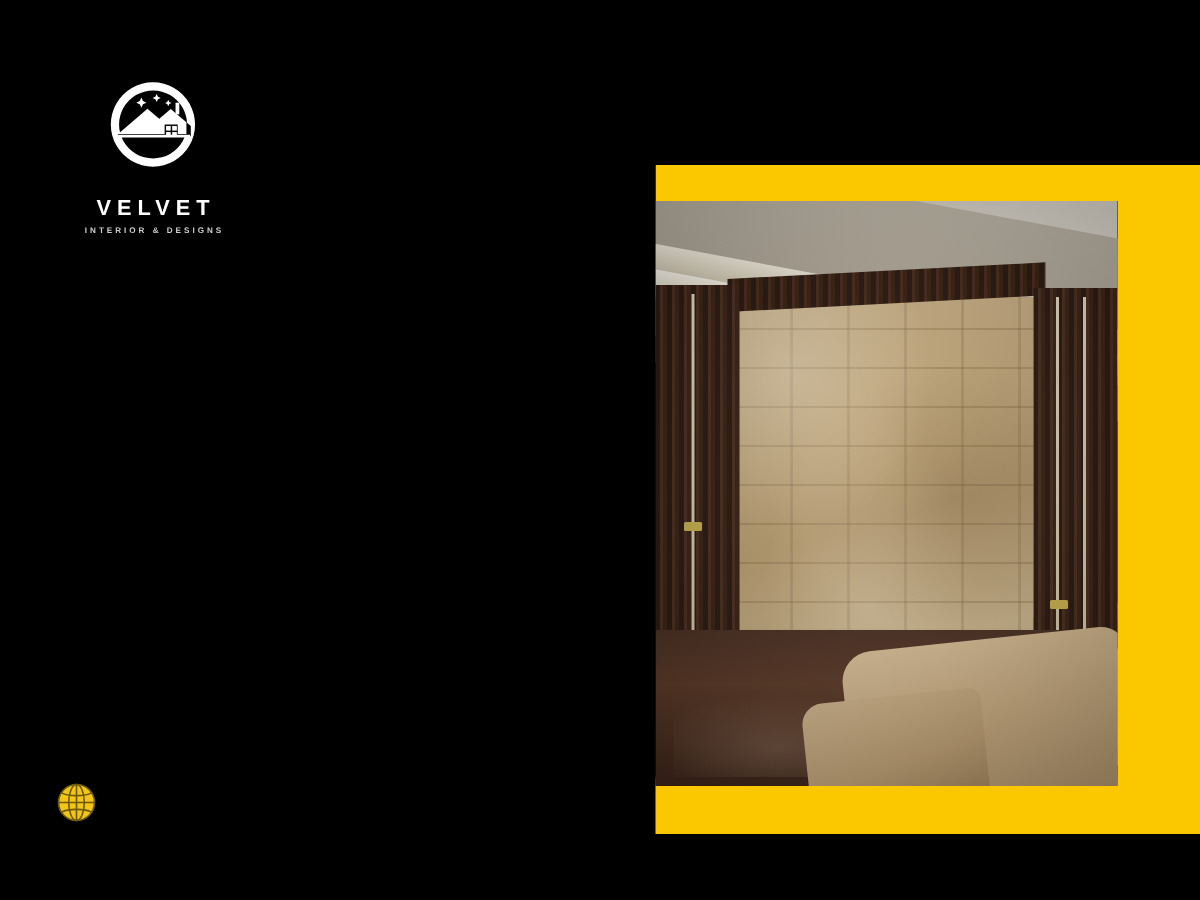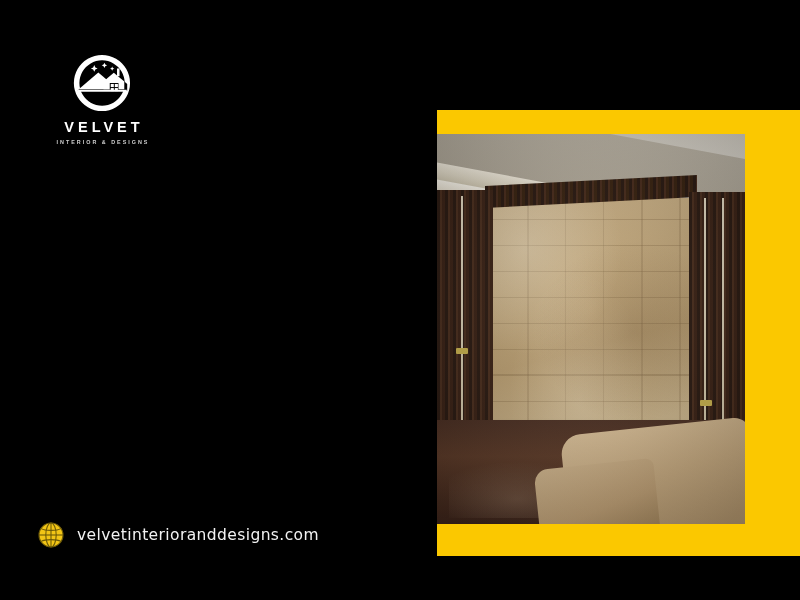--- a/index.html
+++ b/index.html
@@ -18,21 +18,21 @@
     background:#000;z-index:5;
   }
 
   
   .brand{position:absolute;left:36px;top:52px;width:132px;}
   .brand-mark{
     width:62px;height:62px;margin:0 auto;position:relative;
   }
   .brand-mark svg{display:block;width:62px;height:62px;}
   .brand-name{
-    margin-top:6px;text-align:center;color:#ffffff;
+    margin-top:18px;text-align:center;color:#ffffff;
     font-size:14.5px;font-weight:700;letter-spacing:4.0px;
     font-family:"Liberation Sans", sans-serif;line-height:1;
     text-indent:4px;
   }
   .brand-sub{
     margin-top:5px;text-align:center;color:#cfcfcf;
     font-size:5.4px;font-weight:700;letter-spacing:2.0px;
     font-family:"Liberation Sans", sans-serif;line-height:1;
     text-indent:2px;
   }
@@ -338,17 +338,16 @@
           <g stroke="#6d5a08" stroke-width="1.1" fill="none">
             <circle cx="13" cy="13" r="12"></circle>
             <ellipse cx="13" cy="13" rx="5.2" ry="12"></ellipse>
             <line x1="1" y1="13" x2="25" y2="13"></line>
             <path d="M3.2 6.6 C7 9 19 9 22.8 6.6"></path>
             <path d="M3.2 19.4 C7 17 19 17 22.8 19.4"></path>
             <line x1="13" y1="1" x2="13" y2="25"></line>
           </g>
         </svg>
       </span>
-      <span class="site-url">velvetinterioranddesigns.com</span>
     </div>
 
   </div>
 </div>
 
 </body></html>

